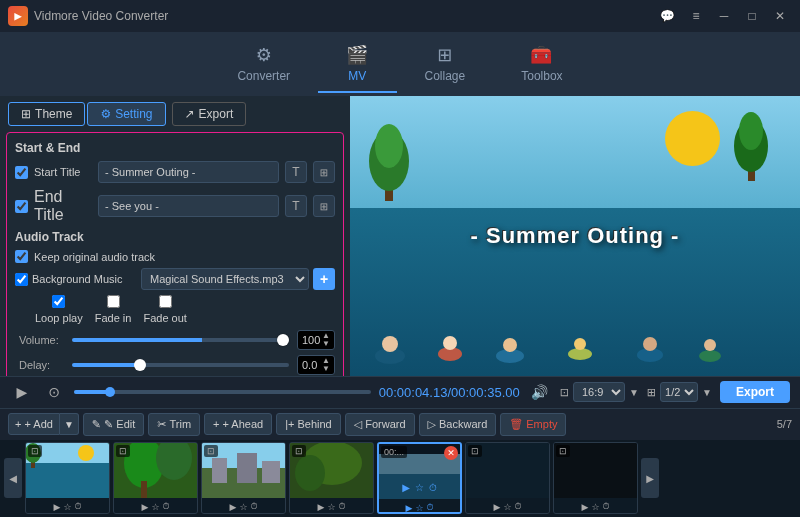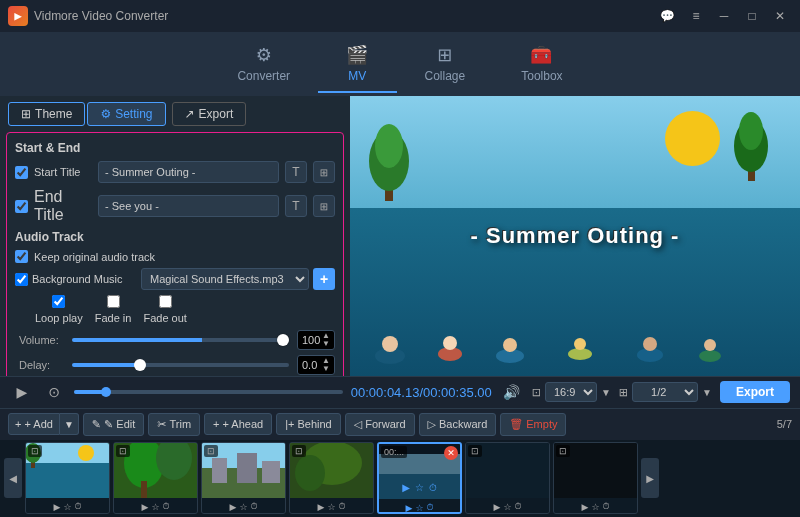--- a/index.html
+++ b/index.html
@@ -398,21 +398,21 @@
       font-size: 11px;
       padding: 2px 4px;
       cursor: pointer;
     }
     .page-select {
       background: #2a3a4a;
       border: 1px solid #3a4f65;
       border-radius: 3px;
       color: #ccc;
       font-size: 11px;
-      padding: 2px 14px;
+      padding: 2px 0;
     }
 
     
     .toolbar {
       height: 36px;
       background: #1a2330;
       display: flex;
       align-items: center;
       padding: 0 8px;
       gap: 4px;

